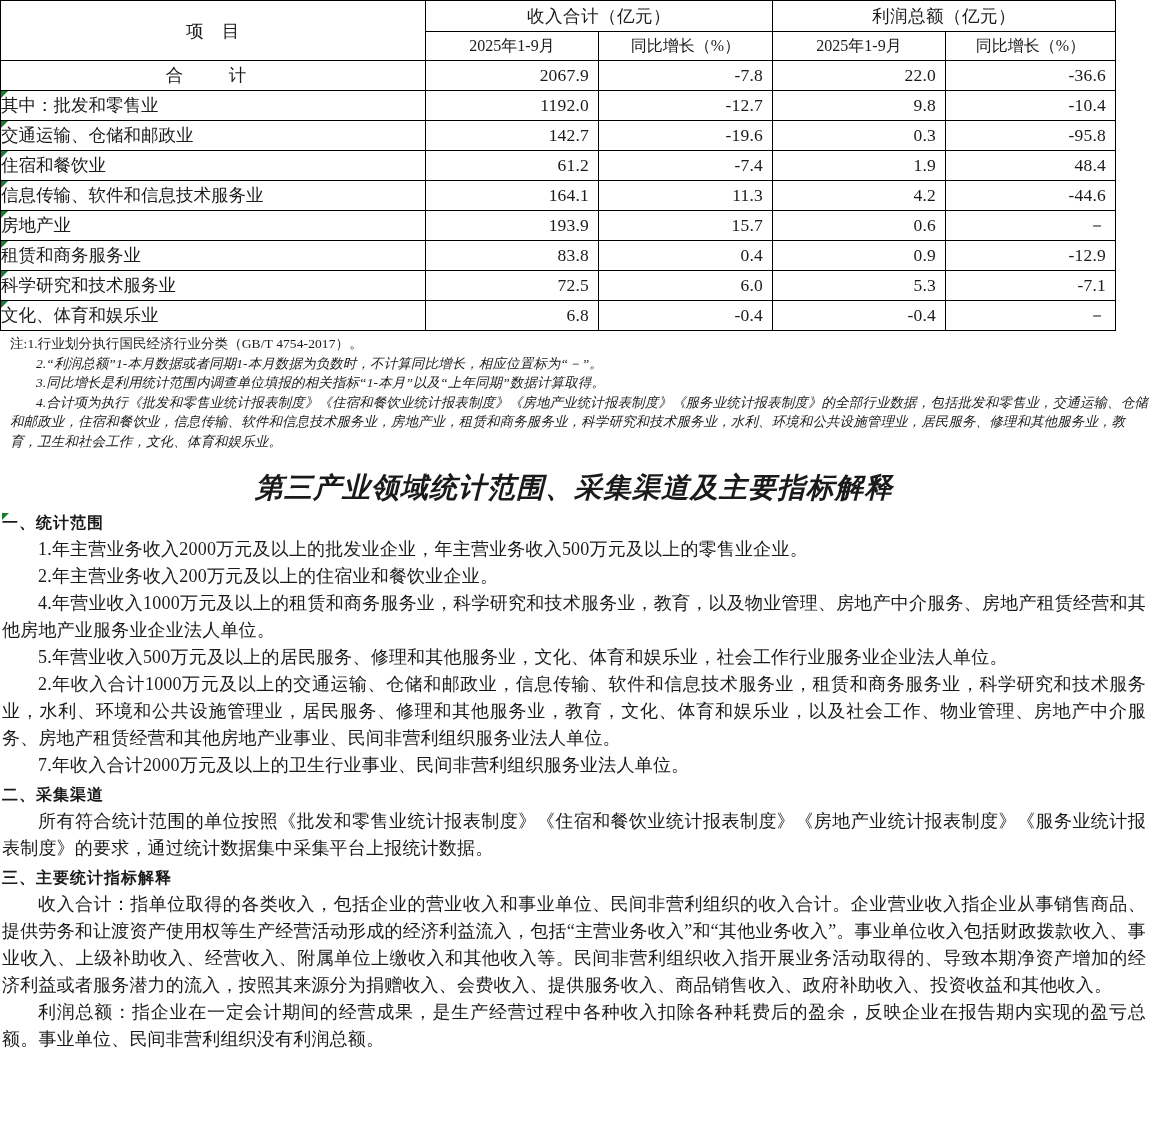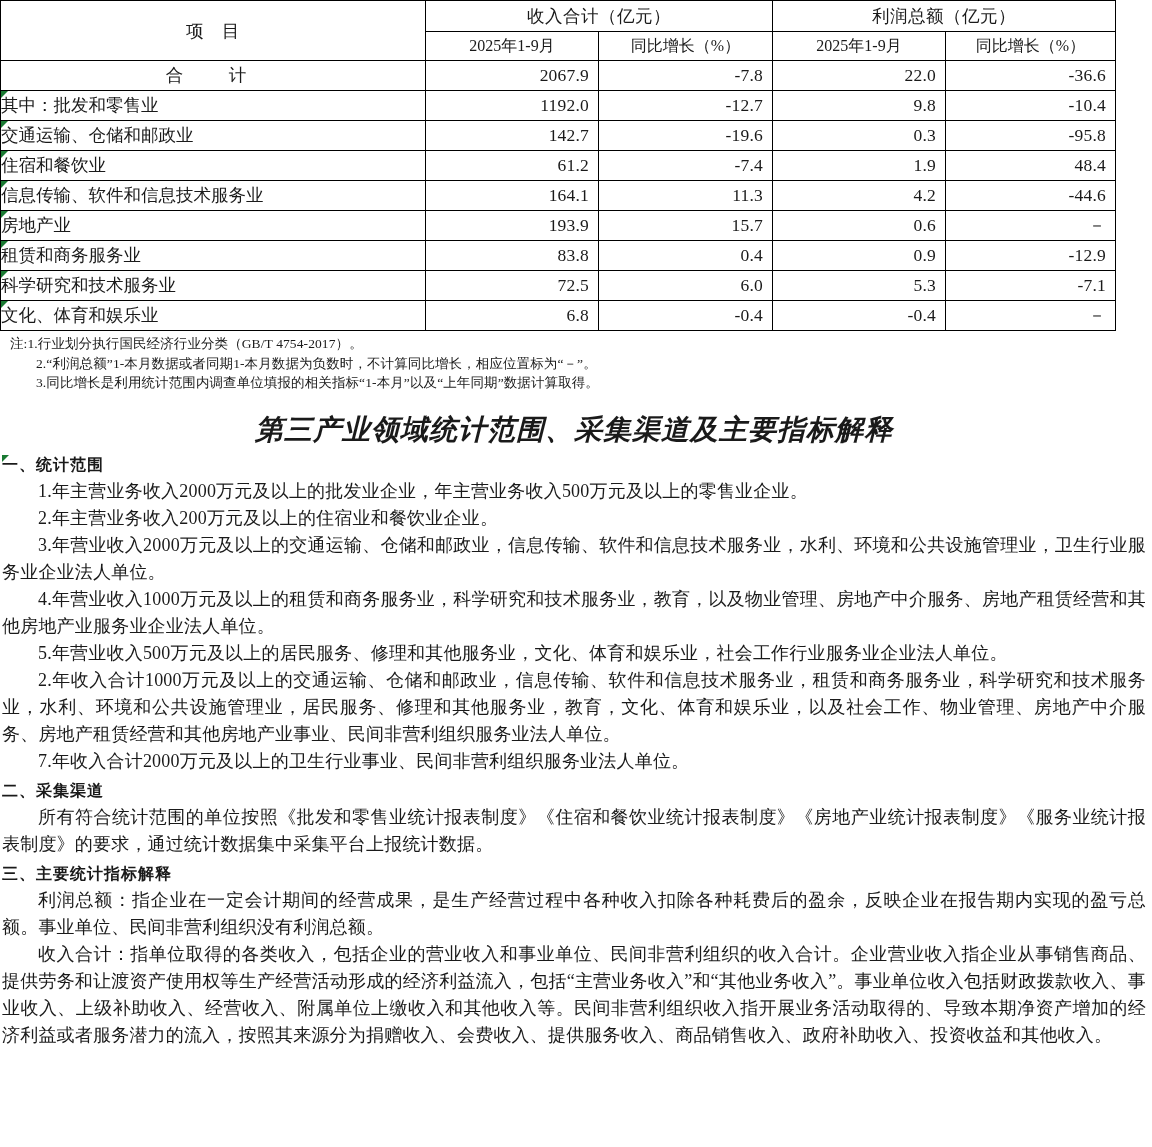--- a/index.html
+++ b/index.html
@@ -83,21 +83,21 @@
   
   .notes {
     font-size: 13.5px;
     line-height: 19.5px;
     margin-top: 3px;
     padding-left: 10px;
     letter-spacing: 0.1px;
   }
   .notes .n-line { white-space: nowrap; }
   .notes .n-wrap { white-space: normal; }
-  .indent1 { padding-left: 26px; }
+  .indent1 { padding-left: 26px; font-style: italic; }
 
   
   .doc-title {
     text-align: center;
     font-size: 28px;
     font-weight: bold;
     margin: 18px 0 6px 0;
     letter-spacing: 1px;
     font-family: "Liberation Sans", "DejaVu Sans", sans-serif;
     font-style: italic;
@@ -215,46 +215,46 @@
         <td class="num">-0.4</td>
         <td class="num">－</td>
       </tr>
     </tbody>
 </table>
 
 <div class="notes">
   <div class="n-line">注:1.行业划分执行国民经济行业分类（GB/T 4754-2017）。</div>
   <div class="n-line indent1">2.“利润总额”1-本月数据或者同期1-本月数据为负数时，不计算同比增长，相应位置标为“－”。</div>
   <div class="n-line indent1">3.同比增长是利用统计范围内调查单位填报的相关指标“1-本月”以及“上年同期”数据计算取得。</div>
+  <div class="n-wrap indent1" style="padding-left:0;text-indent:26px;">4.合计项为执行《批发和零售业统计报表制度》《住宿和餐饮业统计报表制度》《房地产业统计报表制度》《服务业统计报表制度》的全部行业数据，包括批发和零售业，交通运输、仓储和邮政业，住宿和餐饮业，信息传输、软件和信息技术服务业，房地产业，租赁和商务服务业，科学研究和技术服务业，水利、环境和公共设施管理业，居民服务、修理和其他服务业，教育，卫生和社会工作，文化、体育和娱乐业。</div>
 </div>
 
 <div class="body-wrap">
   <div class="doc-title">第三产业领域统计范围、采集渠道及主要指标解释</div>
 
   <div class="sec-head">
     <span class="gcorner"></span>
     <span>一、统计范围</span>
   </div>
   <div id="sec1-items">
       <p class="para">1.年主营业务收入2000万元及以上的批发业企业，年主营业务收入500万元及以上的零售业企业。</p>
       <p class="para">2.年主营业务收入200万元及以上的住宿业和餐饮业企业。</p>
-      <p class="para">3.年营业收入2000万元及以上的交通运输、仓储和邮政业，信息传输、软件和信息技术服务业，水利、环境和公共设施管理业，卫生行业服务业企业法人单位。</p>
       <p class="para">4.年营业收入1000万元及以上的租赁和商务服务业，科学研究和技术服务业，教育，以及物业管理、房地产中介服务、房地产租赁经营和其他房地产业服务业企业法人单位。</p>
       <p class="para">5.年营业收入500万元及以上的居民服务、修理和其他服务业，文化、体育和娱乐业，社会工作行业服务业企业法人单位。</p>
       <p class="para">2.年收入合计1000万元及以上的交通运输、仓储和邮政业，信息传输、软件和信息技术服务业，租赁和商务服务业，科学研究和技术服务业，水利、环境和公共设施管理业，居民服务、修理和其他服务业，教育，文化、体育和娱乐业，以及社会工作、物业管理、房地产中介服务、房地产租赁经营和其他房地产业事业、民间非营利组织服务业法人单位。</p>
       <p class="para">7.年收入合计2000万元及以上的卫生行业事业、民间非营利组织服务业法人单位。</p>
     </div>
 
   <div class="sec-head">
     <span>二、采集渠道</span>
   </div>
   <div id="sec2-items">
       <p class="para">所有符合统计范围的单位按照《批发和零售业统计报表制度》《住宿和餐饮业统计报表制度》《房地产业统计报表制度》《服务业统计报表制度》的要求，通过统计数据集中采集平台上报统计数据。</p>
     </div>
 
   <div class="sec-head">
     <span>三、主要统计指标解释</span>
   </div>
   <div id="sec3-items">
+      <p class="para">收入合计：指单位取得的各类收入，包括企业的营业收入和事业单位、民间非营利组织的收入合计。企业营业收入指企业从事销售商品、提供劳务和让渡资产使用权等生产经营活动形成的经济利益流入，包括“主营业务收入”和“其他业务收入”。事业单位收入包括财政拨款收入、事业收入、上级补助收入、经营收入、附属单位上缴收入和其他收入等。民间非营利组织收入指开展业务活动取得的、导致本期净资产增加的经济利益或者服务潜力的流入，按照其来源分为捐赠收入、会费收入、提供服务收入、商品销售收入、政府补助收入、投资收益和其他收入。</p>
       <p class="para">利润总额：指企业在一定会计期间的经营成果，是生产经营过程中各种收入扣除各种耗费后的盈余，反映企业在报告期内实现的盈亏总额。事业单位、民间非营利组织没有利润总额。</p>
-      <p class="para">收入合计：指单位取得的各类收入，包括企业的营业收入和事业单位、民间非营利组织的收入合计。企业营业收入指企业从事销售商品、提供劳务和让渡资产使用权等生产经营活动形成的经济利益流入，包括“主营业务收入”和“其他业务收入”。事业单位收入包括财政拨款收入、事业收入、上级补助收入、经营收入、附属单位上缴收入和其他收入等。民间非营利组织收入指开展业务活动取得的、导致本期净资产增加的经济利益或者服务潜力的流入，按照其来源分为捐赠收入、会费收入、提供服务收入、商品销售收入、政府补助收入、投资收益和其他收入。</p>
     </div>
 </div>
 
 </body></html>

